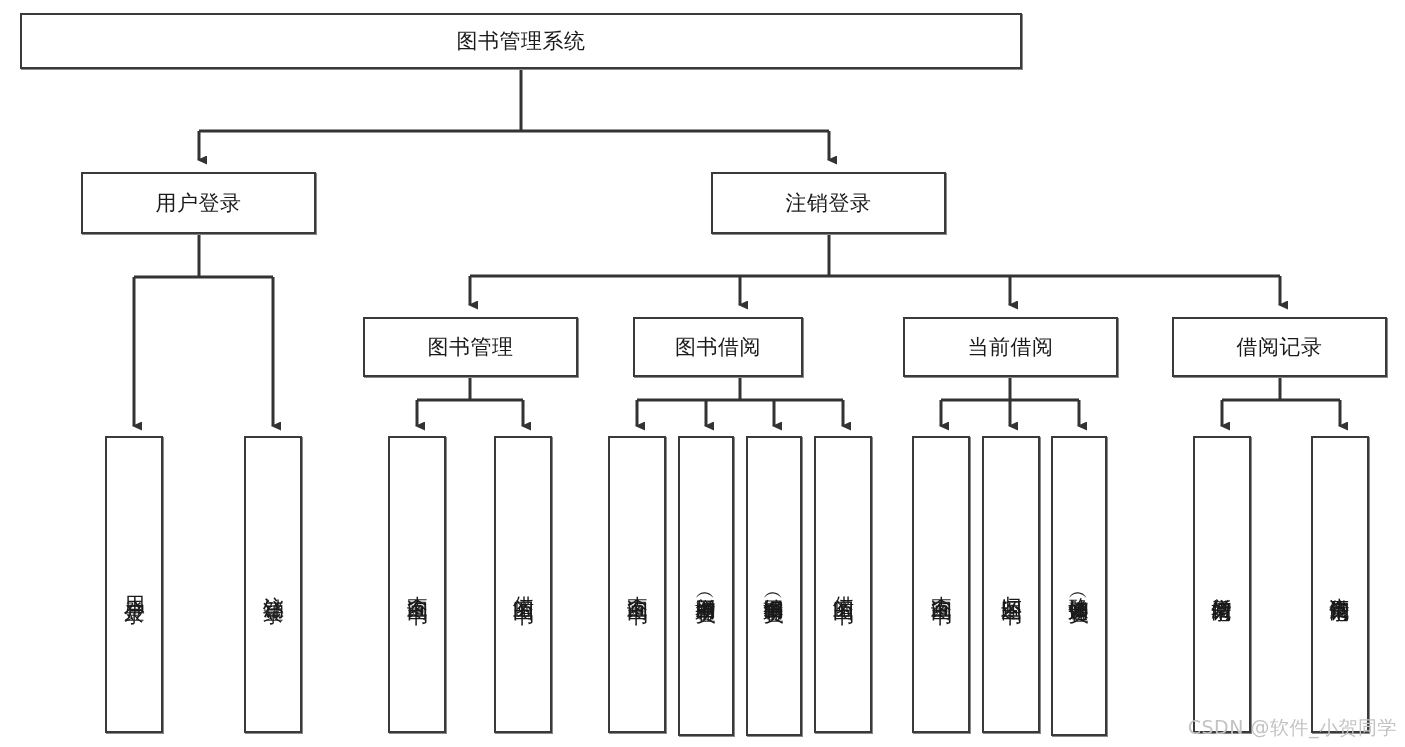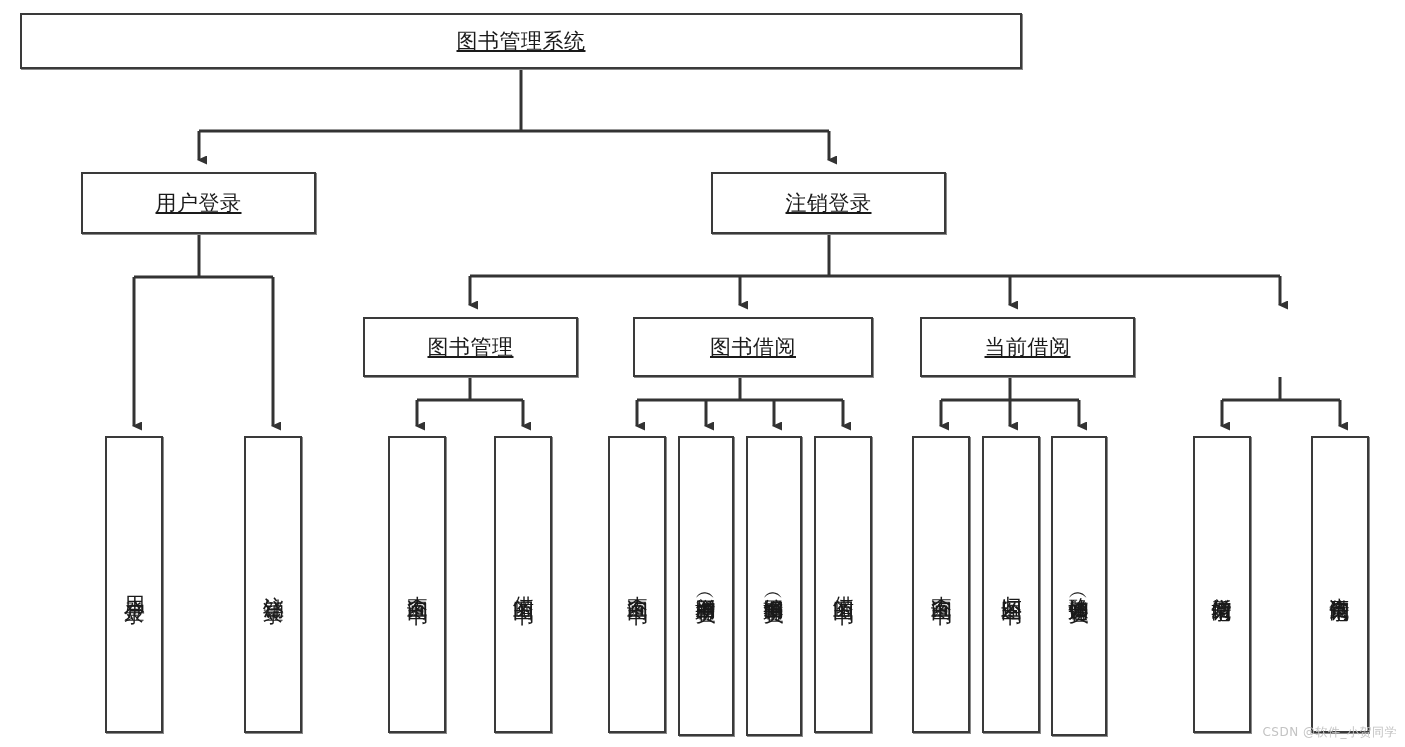--- a/index.html
+++ b/index.html
@@ -32,21 +32,20 @@
     position: absolute;
     left: 0; top: 0;
     width: 100%; height: 100%;
     display: flex;
     align-items: center;
     justify-content: center;
     font-size: 21px;
     color: #1a1a1a;
     letter-spacing: 0.5px;
     white-space: nowrap;
-    text-decoration: underline;
   }
   .node-label-v {
     position: absolute;
     left: 0; top: 0;
     width: 100%; height: 100%;
     display: flex;
     align-items: center;
     justify-content: center;
     font-size: 21px;
     color: #1a1a1a;
@@ -63,21 +62,21 @@
     position: absolute;
     left: 0; top: 0;
     width: 1405px;
     height: 747px;
     pointer-events: none;
   }
   #watermark {
     position: absolute;
     right: 8px;
     bottom: 6px;
-    font-size: 12px;
+    font-size: 19px;
     color: #c3c3c3;
     white-space: nowrap;
     letter-spacing: 0.5px;
   }
 </style>
 </head>
 <body>
 
 <div id="chart-root">
 
@@ -138,25 +137,28 @@
   <div class="node-box" style="left:81px; top:172px; width:235px; height:62px;">
     <span class="node-label-h">用户登录</span>
   </div>
   <div class="node-box" style="left:711px; top:172px; width:235px; height:62px;">
     <span class="node-label-h">注销登录</span>
   </div>
 
   <div class="node-box" style="left:363px; top:317px; width:215px; height:60px;">
     <span class="node-label-h">图书管理</span>
   </div>
-  <div class="node-box" style="left:633px; top:317px; width:240px; height:60px;">
+  <div class="node-box" style="left:633px; top:317px; width:170px; height:60px;">
     <span class="node-label-h">图书借阅</span>
   </div>
-  <div class="node-box" style="left:903px; top:317px; width:215px; height:60px;margin-left:17px;">
+  <div class="node-box" style="left:903px; top:317px; width:215px; height:60px;">
     <span class="node-label-h">当前借阅</span>
+  </div>
+  <div class="node-box" style="left:1172px; top:317px; width:215px; height:60px;">
+    <span class="node-label-h">借阅记录</span>
   </div>
 
   <div class="node-box" style="left:105px; top:436px; width:58px; height:297px;">
     <span class="node-label-v">用户登录</span>
   </div>
   <div class="node-box" style="left:244px; top:436px; width:58px; height:297px;">
     <span class="node-label-v">注销登录</span>
   </div>
 
   <div class="node-box" style="left:388px; top:436px; width:58px; height:297px;">

